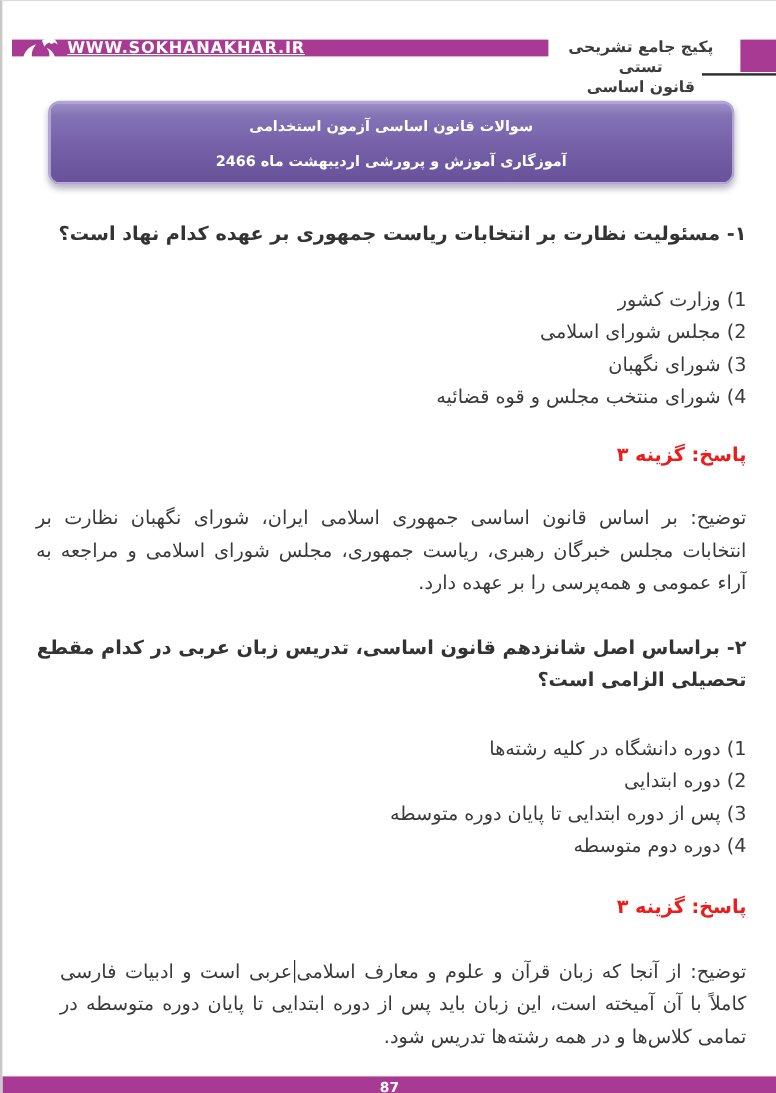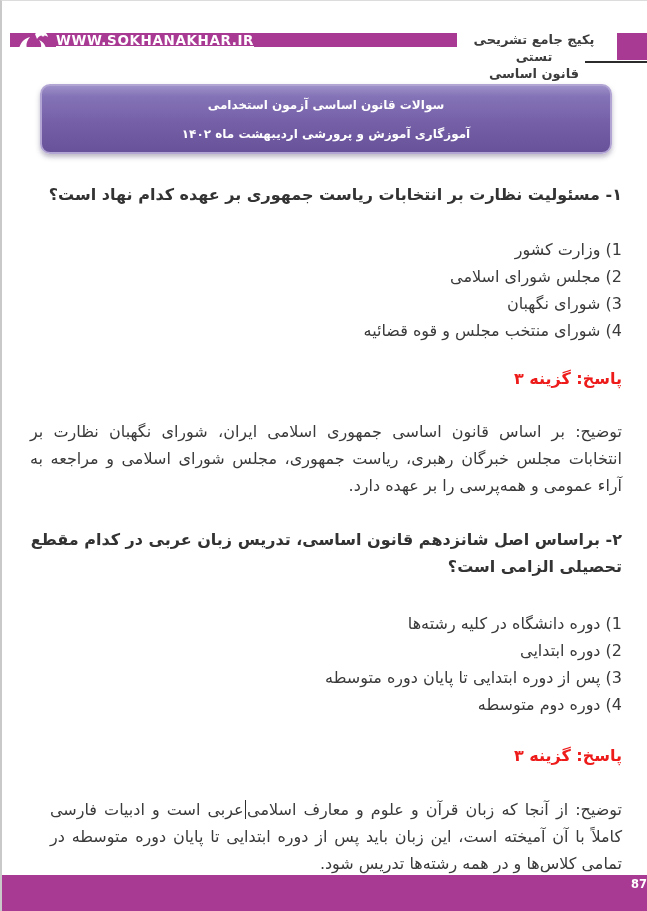--- a/index.html
+++ b/index.html
@@ -65,23 +65,23 @@
   .q-text { font-weight:bold; color:#333333;text-align:right; }
   .answer { color:#ee1b1b; font-weight:bold; }
   .opt { white-space:nowrap; }
   .text-cursor {
     display:inline-block; width:1.5px; height:19px;
     background:#2f2f2f; vertical-align:-4px; margin:0 1px;
   }
   
   .footer-bar {
     position:absolute; left:0; right:0; bottom:0;
-    height:36px; background:#a93a93;
+    height:14px; background:#a93a93;
     color:#ffffff; font-size:11.5px; font-weight:bold;
-    text-align:right; line-height:18px;
+    text-align:center; line-height:18px;
   }
 </style>
 </head>
 <body>
 
 <div class="page">
 
   <div class="brandbar">
     <span class="logo">
       <svg viewBox="0 0 42 38" width="42" height="38">
@@ -97,21 +97,21 @@
   <div class="pkg-title">
     <div>پکیج جامع تشریحی تستی</div>
     <div>قانون اساسی</div>
   </div>
 
   <div class="corner-block"></div>
   <div class="corner-underline"></div>
 
   <div class="title-banner">
     <div>سوالات قانون اساسی آزمون استخدامی</div>
-    <div>آموزگاری آموزش و پرورشی اردیبهشت ماه ۱۴۰۲</div>
+    <div>آموزگاری آموزش و پرورشی اردیبهشت ماه 2466</div>
   </div>
 
   <div class="para q-text" style="top:180px;">۱- مسئولیت نظارت بر انتخابات ریاست جمهوری بر عهده کدام نهاد است؟</div>
 
   <div class="para" style="top:235px;">
     <div class="opt">1) وزارت کشور</div>
     <div class="opt">2) مجلس شورای اسلامی</div>
     <div class="opt">3) شورای نگهبان</div>
     <div class="opt">4) شورای منتخب مجلس و قوه قضائیه</div>
   </div>

